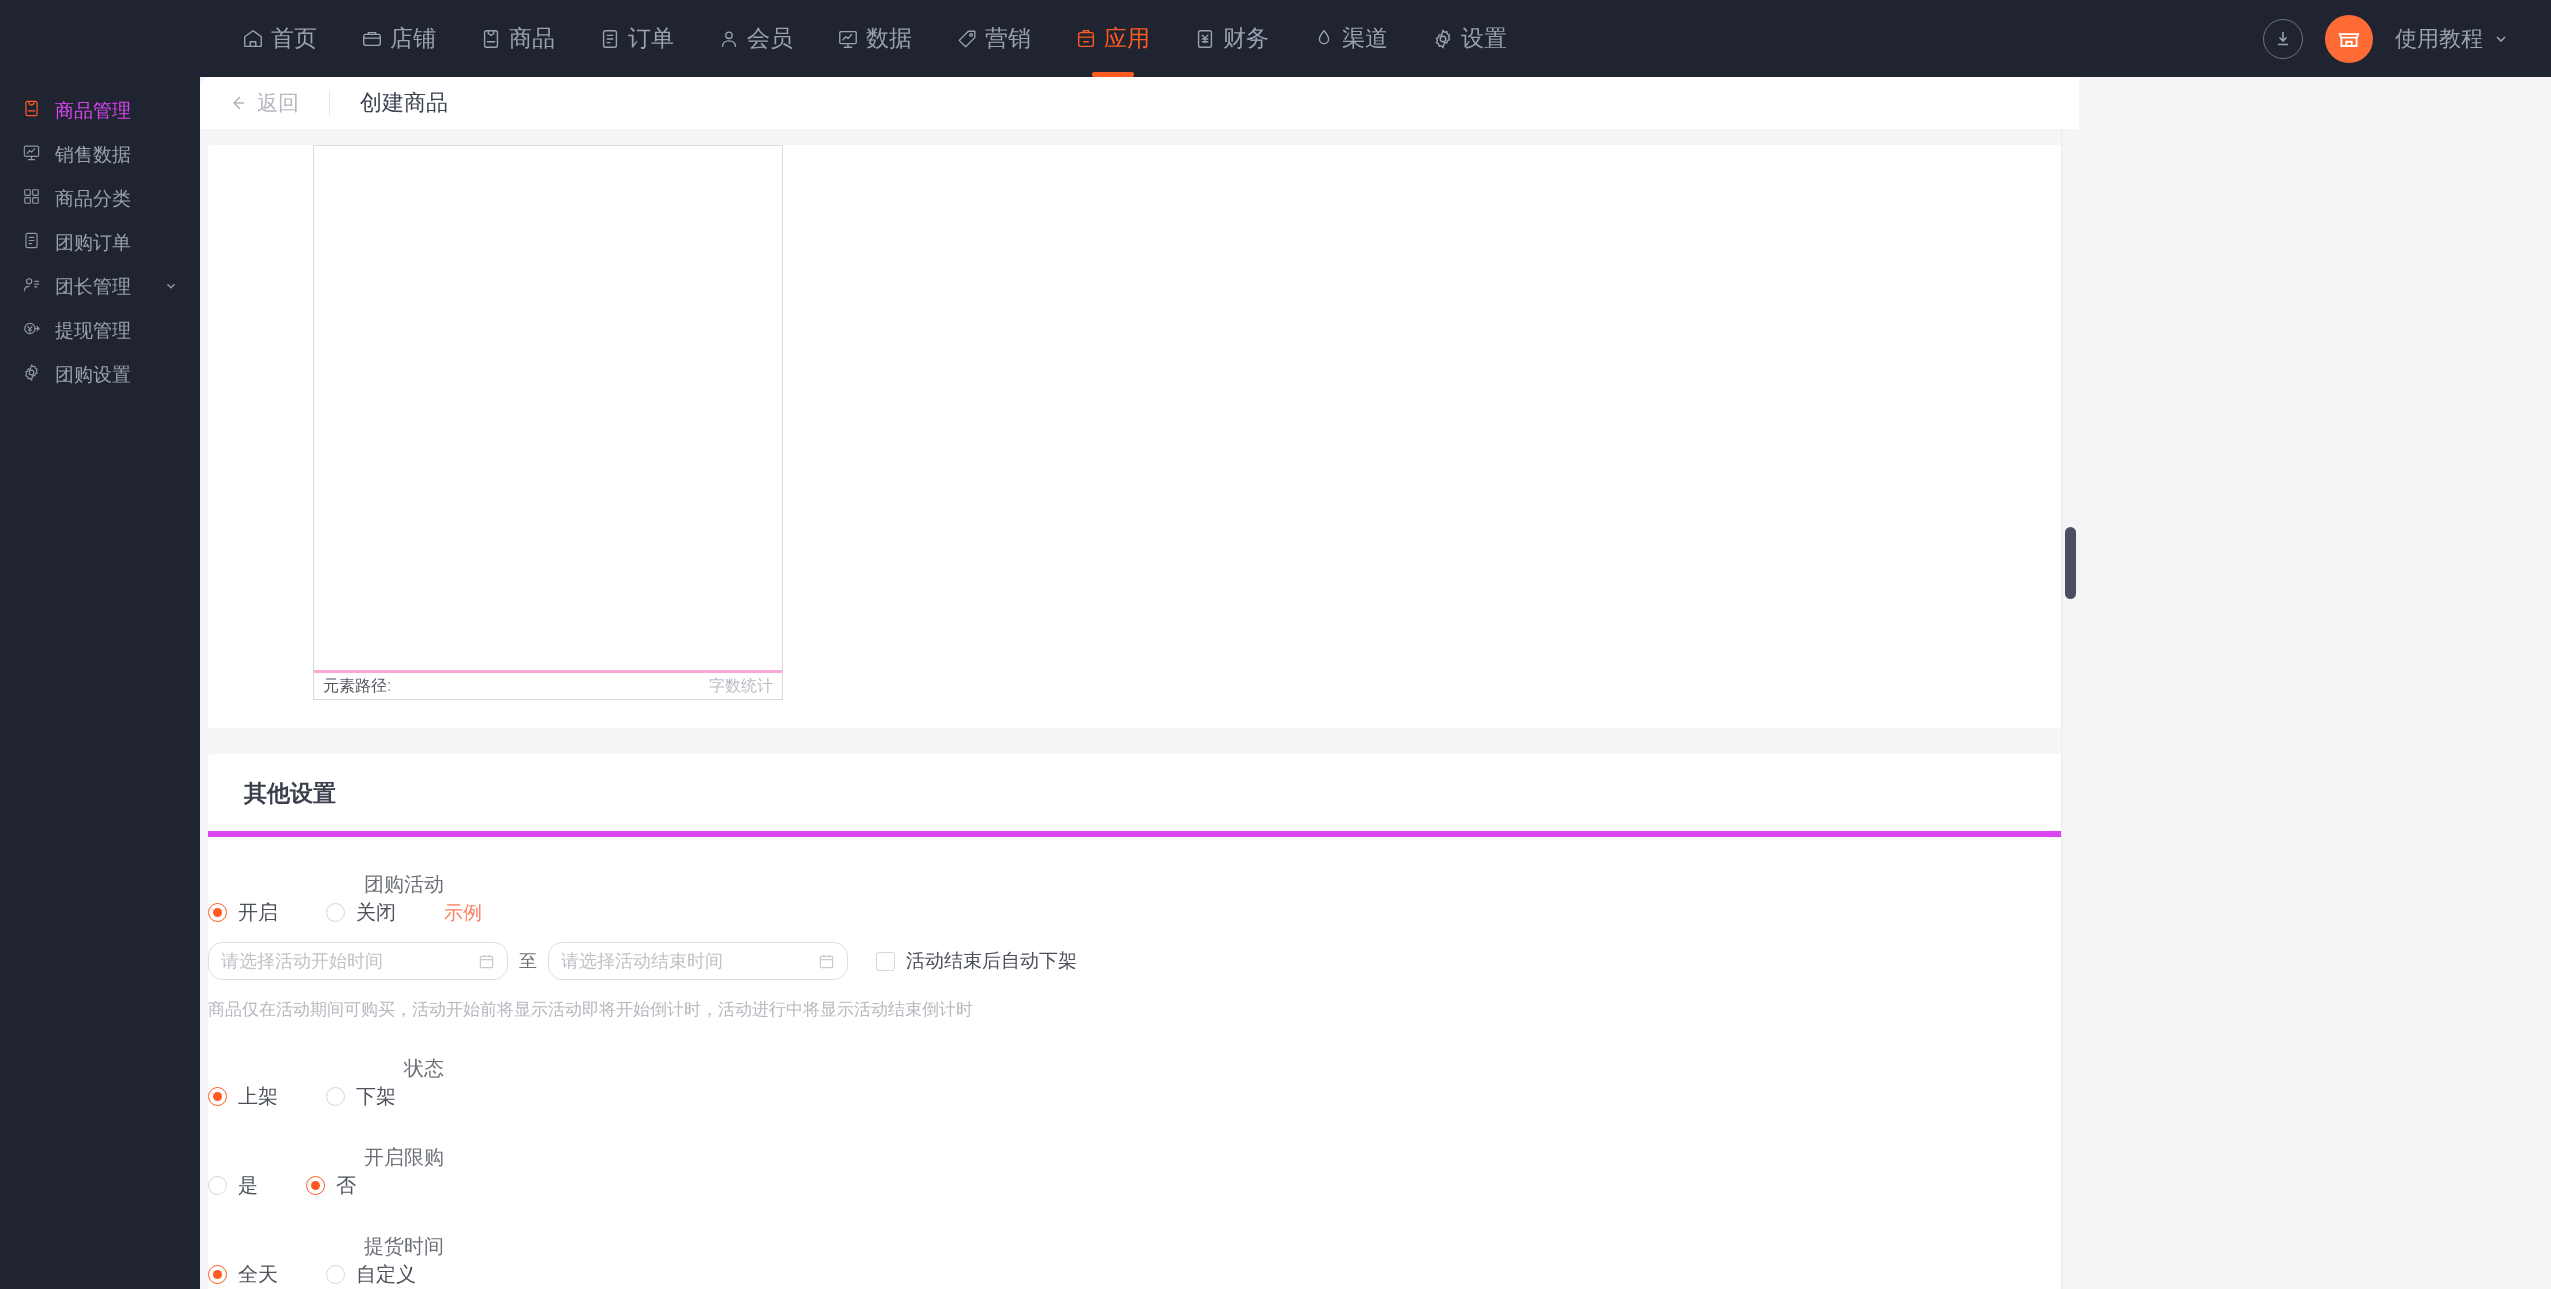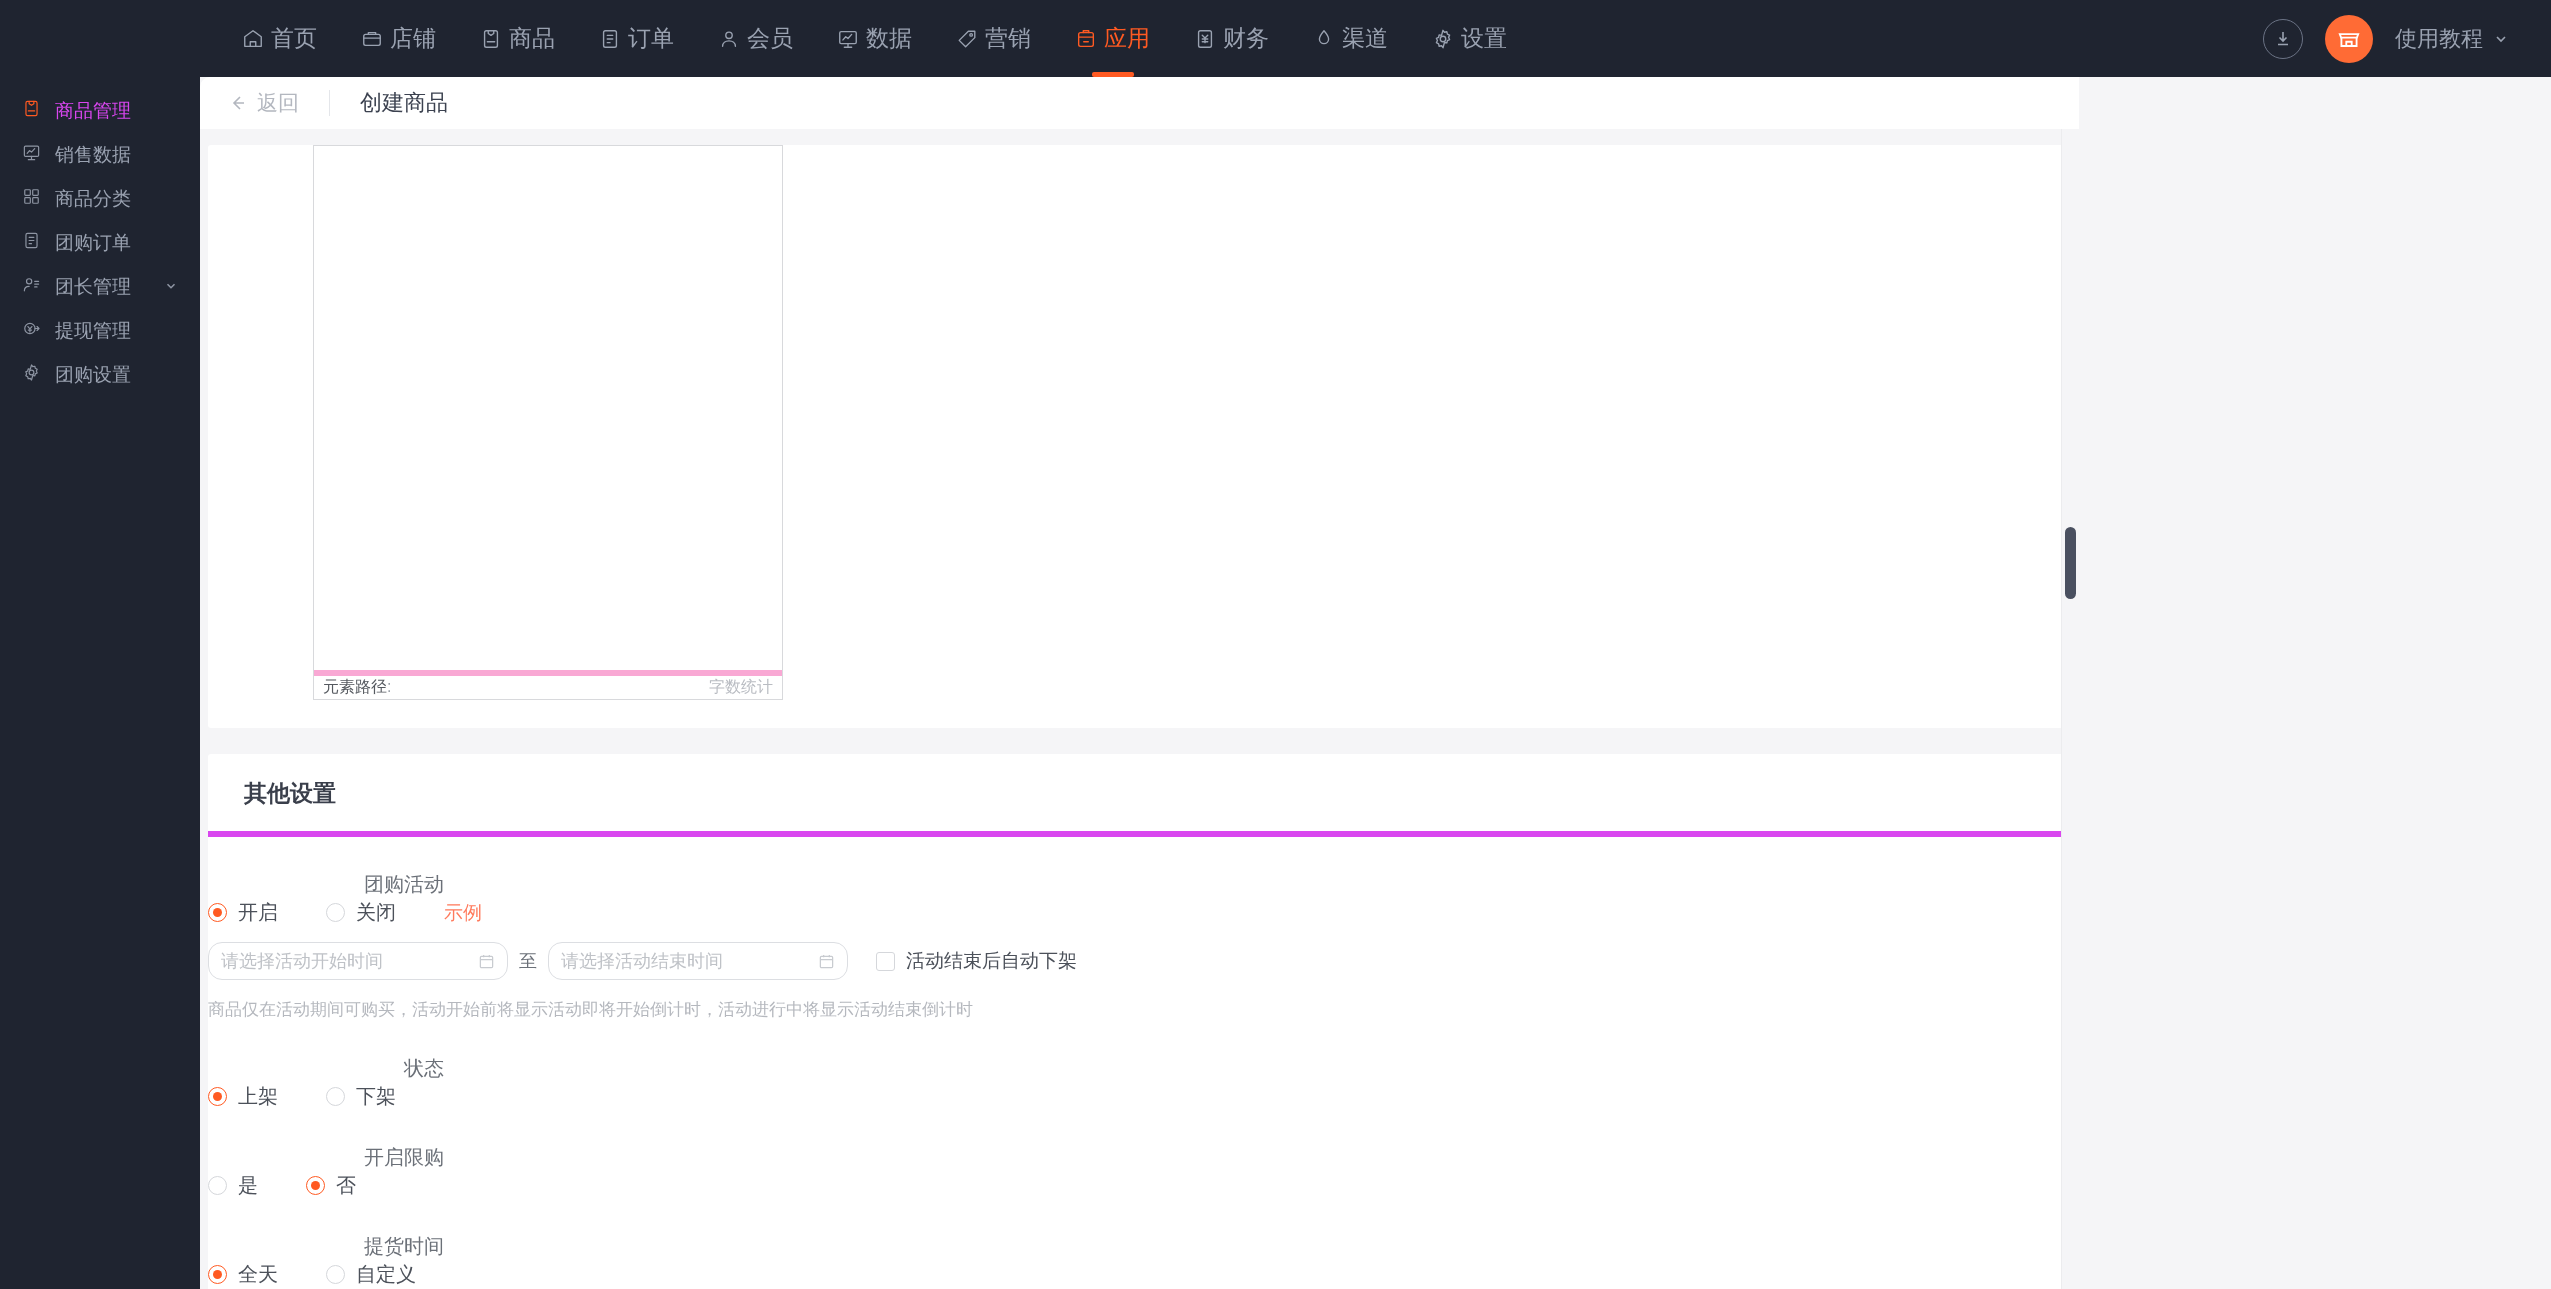--- a/index.html
+++ b/index.html
@@ -89,21 +89,21 @@
   }
 
   .editor-box {
     position: absolute; left: 105px; top: 0px;
     width: 470px; height: 555px;
     border: 1px solid #d8d9dc; background: #fff;
   }
   .editor-body { position: absolute; left:0; right:0; top:0; bottom: 29px; background: #fff; }
   .editor-foot {
     position: absolute; left: 0; right: 0; bottom: 0; height: 29px;
-    border-top: 6px solid #f9a8d4;
+    border-top: 3px solid #f9a8d4;
     display: flex; align-items: center; justify-content: space-between;
     padding: 0 9px; font-size: 16px;
   }
   .el-path { color: #55595f; }
   .el-path span { color: #9aa0a8; }
   .word-count { color: #b9bcc2; }
 
   .card-settings { margin-top: 26px; border-radius: 3px; padding-bottom: 28px; }
   .settings-title {
     font-size: 23px; color: #3a3f4b; font-weight: bold;

